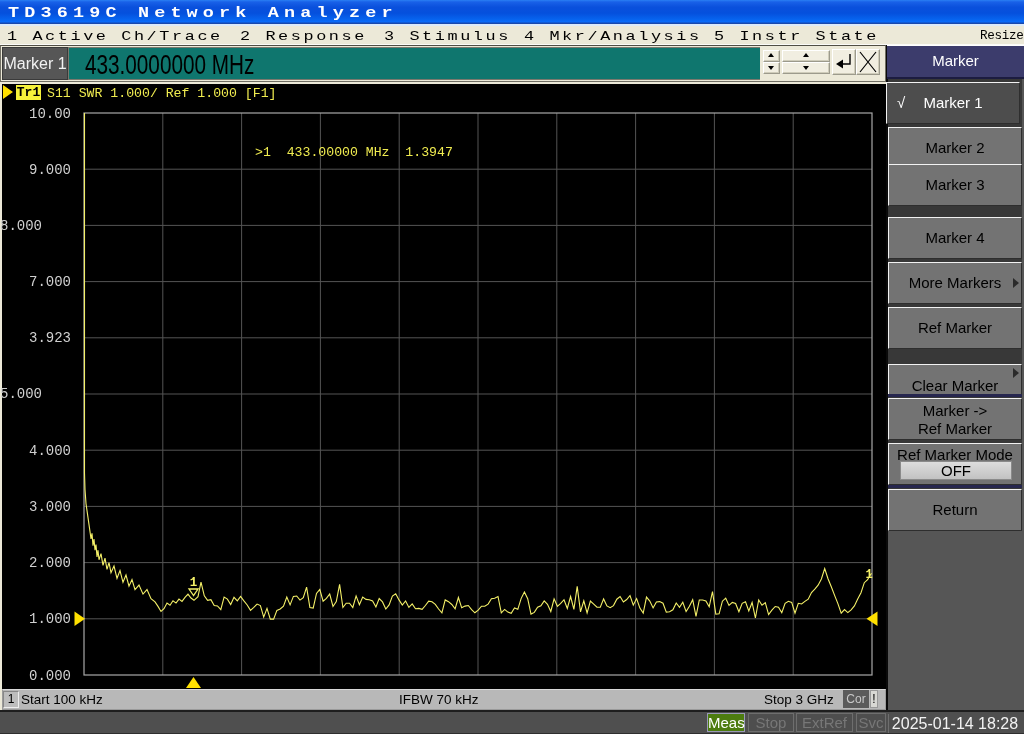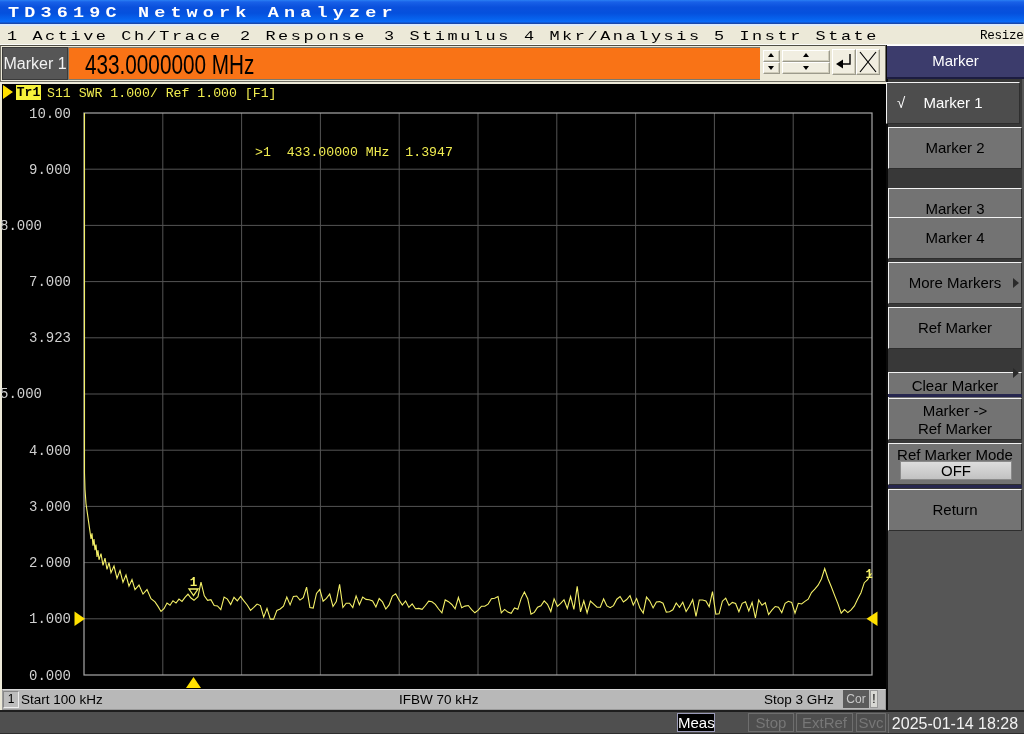--- a/index.html
+++ b/index.html
@@ -13,21 +13,21 @@
     transform:scaleX(1.23); transform-origin:0 50%; }
   #menubar { left:0; top:24px; width:1024px; height:21px; background:#ece9d8;
     border-top:2px solid #dceafa; border-bottom:1px solid #fbfbf8;
     font-family:"Liberation Mono",monospace; font-size:13px; color:#000; }
   .menuitem { top:3px; letter-spacing:2px; white-space:pre; display:inline-block;
     transform:scaleX(1.295); transform-origin:0 50%; }
   #entryrow { left:0; top:45px; width:886px; height:37px; background:#ece9d8;
     border:1px solid #716f64; border-top-color:#504e44; }
   #mklabel { left:2px; top:47px; width:66px; height:33px; white-space:nowrap; overflow:hidden; background:#565656;
     border:1px solid #3a3a3a; color:#f2f2f2; font-size:16px; line-height:31px; text-align:center; }
-  #mkinput { left:68px; top:47px; width:692px; height:33px; background:#f97316;
+  #mkinput { left:68px; top:47px; width:692px; height:33px; background:#0f766e;
     border:1px solid #7b796e; border-right:none; color:#000; line-height:34px; padding-left:16px; }
   .spinbtn { background:#f1eee1; border:1px solid #fff;
     border-right-color:#9c9a8c; border-bottom-color:#9c9a8c; box-shadow: inset -1px -1px 0 #cfccba; }
   .tri { position:absolute; width:0; height:0; }
   #screen { left:2px; top:84px; width:884px; height:605px; background:#000; }
   #statusbar { left:2px; top:689px; width:884px; height:21px; background:#b8b8b8;
     border:1px solid #9a9a9a; border-top-color:#d8d8d8; font-size:13px; color:#000; }
   #panel { left:888px; top:45px; width:136px; height:665px; background:#565656; }
   #pline { left:886px; top:45px; width:2px; height:665px; background:#0a0a0a; }
   #pcol { left:888px; top:79px; width:134px; height:452px; background:#383838; }
@@ -135,33 +135,33 @@
 <div class="abs" style="left:843px;top:690px;width:26px;height:18px;background:#5a5a5a;color:#c8c8c8;font-size:12px;text-align:center;line-height:18px">Cor</div>
 <div class="abs" style="left:870px;top:690px;width:8px;height:18px;background:#d8d8d4;border:1px solid #999;color:#000;font-size:12px;text-align:center;line-height:17px">!</div>
 
 <div class="abs" id="panel"></div>
 <div class="abs" id="pline"></div>
 <div class="abs" id="pcol"></div>
 <div class="abs" style="left:887px;top:45px;width:137px;height:34px;background:#3c3c6c;border-top:1px solid #fff;border-bottom:2px solid #1c1c40;color:#fff;font-size:15px;text-align:center;line-height:30px">Marker</div>
 <div class="abs pbtn" style="left:886px;top:82px;height:42px;background:#4d4d4d;color:#fff;line-height:40px">Marker 1</div>
 <div class="abs" style="left:897px;top:94px;color:#fff;font-size:15px">√</div>
 <div class="abs pbtn" style="top:127px;height:42px;line-height:40px">Marker 2</div>
-<div class="abs pbtn" style="top:188px;height:42px;line-height:40px">Marker 3</div>
+<div class="abs pbtn" style="top:164px;height:42px;line-height:40px">Marker 3</div>
 <div class="abs pbtn" style="top:217px;height:42px;line-height:40px">Marker 4</div>
 <div class="abs pbtn" style="top:262px;height:42px;line-height:40px">More Markers</div>
 <div class="abs tri" style="left:1013px;top:278px;border-top:5px solid transparent;border-bottom:5px solid transparent;border-left:6px solid #2a2a2a"></div>
 <div class="abs pbtn" style="top:307px;height:42px;line-height:40px">Ref Marker</div>
-<div class="abs pbtn" style="top:372px;height:32px;padding-top:4px;line-height:18px">Clear Marker<span class="ln">Menu</span></div>
+<div class="abs pbtn" style="top:364px;height:32px;padding-top:12px;line-height:18px">Clear Marker<span class="ln">Menu</span></div>
 <div class="abs tri" style="left:1013px;top:368px;border-top:5px solid transparent;border-bottom:5px solid transparent;border-left:6px solid #2a2a2a"></div>
 <div class="abs" style="left:888px;top:394px;width:134px;height:3px;background:#26264e"></div>
 <div class="abs pbtn" style="top:398px;height:42px;padding-top:3px;line-height:18px">Marker -&gt;<span class="ln">Ref Marker</span></div>
 <div class="abs pbtn" style="top:443px;height:42px;padding-top:2px;line-height:17px">Ref Marker Mode</div>
 <div class="abs" style="left:900px;top:461px;width:112px;height:19px;background:linear-gradient(#ddd,#c2c2c2);border:1px solid #8a8a8a;font-size:15px;text-align:center;line-height:18px">OFF</div>
 <div class="abs" style="left:888px;top:485px;width:134px;height:3px;background:#26264e"></div>
 <div class="abs pbtn" style="top:489px;height:42px;line-height:40px">Return</div>
 
 <div class="abs" id="taskbar"></div>
-<div class="abs tbitem" style="left:677px;width:38px;background:#000000;border-color:#9a9ab8;color:#fff;line-height:18px">Meas</div>
+<div class="abs tbitem" style="left:707px;width:38px;background:#4d7c0f;border-color:#9a9ab8;color:#fff;line-height:18px">Meas</div>
 <div class="abs tbitem" style="left:748px;width:46px;line-height:18px">Stop</div>
 <div class="abs tbitem" style="left:796px;width:57px;line-height:18px">ExtRef</div>
 <div class="abs tbitem" style="left:856px;width:30px;line-height:18px">Svc</div>
 <div class="abs" style="left:888px;top:714px;width:133px;height:19px;border-left:1px solid #6e6e6e;color:#f2f2f2;font-size:16px;text-align:center;line-height:19px">2025-01-14 18:28</div>
 <div class="abs" style="left:0;top:733px;width:1024px;height:1px;background:#2e2e2e"></div>
 
 </body></html>

